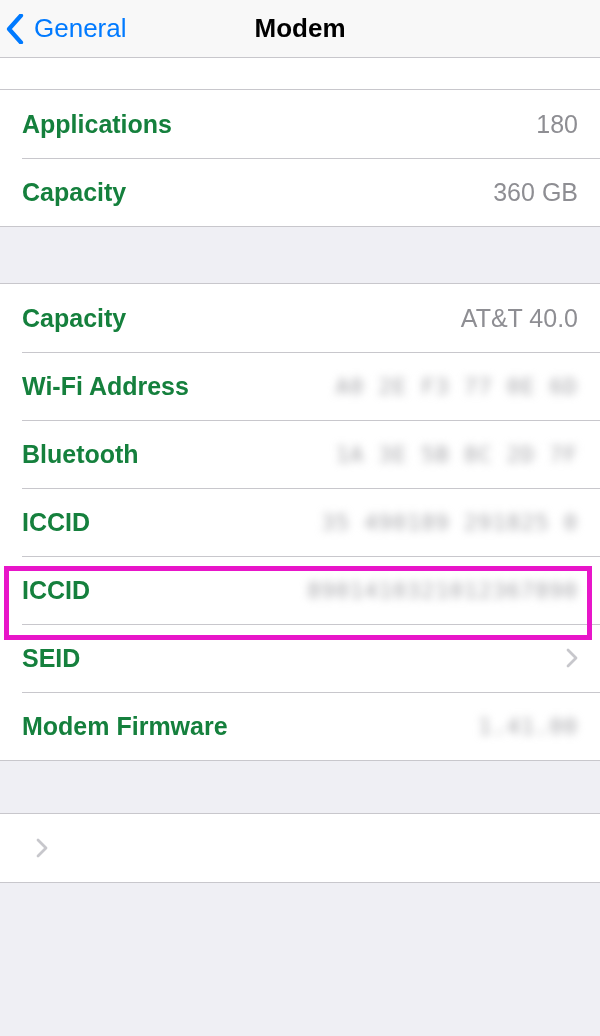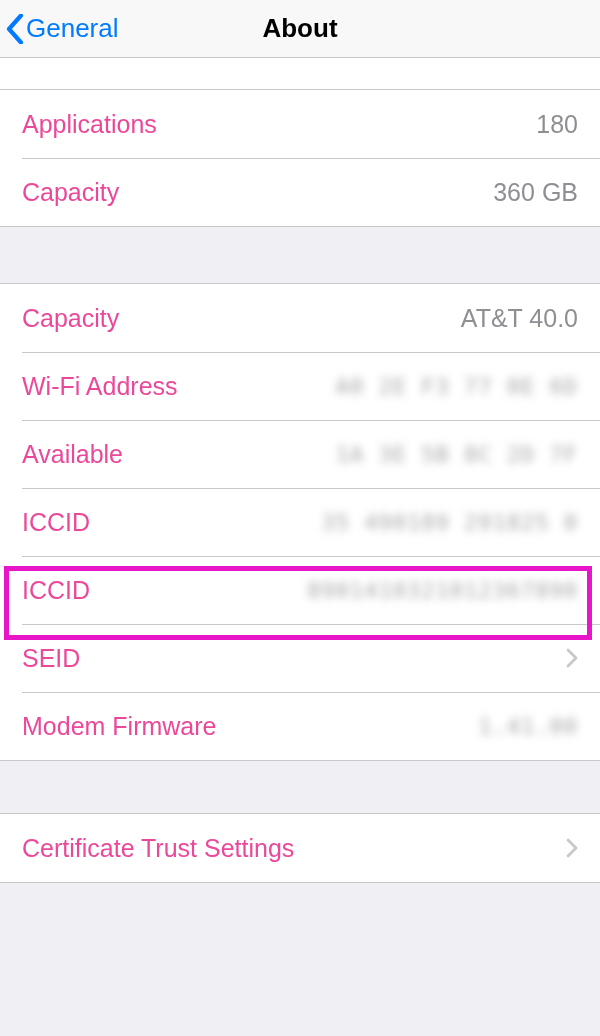--- a/index.html
+++ b/index.html
@@ -20,20 +20,21 @@
       position: relative;
       padding: 0 6px;
     }
     .back-btn {
       display: flex;
       align-items: center;
       color: #007aff;
       font-size: 26px;
       font-weight: 400;
       cursor: pointer;
+      gap: 8px;
     }
     .back-chevron {
       width: 18px;
       height: 30px;
       margin-right: 2px;
       display: inline-block;
     }
     .navbar-title {
       position: absolute;
       left: 0; right: 0;
@@ -64,22 +65,22 @@
       background: #fff;
     }
     .cell + .cell::before {
       content: "";
       position: absolute;
       left: 22px; right: 0; top: 0;
       height: 1px;
       background: #c8c7cc;
     }
     .cell-label {
-      color: #ec4899;
-      font-weight: 400;
+      color: #15803d;
+      font-weight: 700;
     }
     .cell-value {
       color: #8e8e93;
       font-weight: 400;
       text-align: left;
     }
     .blurred {
       color: #a5a5a9;
       filter: blur(4px);
       letter-spacing: 1px;
@@ -112,21 +113,21 @@
 </head>
 <body>
 
 <div class="navbar">
   <div class="back-btn">
     <svg class="back-chevron" viewBox="0 0 12 20">
       <polyline points="10,1 2,10 10,19" fill="none" stroke="#007aff" stroke-width="2.8" stroke-linecap="round" stroke-linejoin="round"></polyline>
     </svg>
     <span>General</span>
   </div>
-  <div class="navbar-title">About</div>
+  <div class="navbar-title">Modem</div>
 </div>
 
 <div class="partial-top"></div>
 
 <div class="cell-group" style="border-top:none;">
   <div class="cell">
     <span class="cell-label">Applications</span>
     <span class="cell-value">180</span>
   </div>
   <div class="cell">
@@ -140,21 +141,21 @@
 <div class="cell-group">
   <div class="cell">
     <span class="cell-label">Capacity</span>
     <span class="cell-value">AT&amp;T 40.0</span>
   </div>
   <div class="cell">
     <span class="cell-label">Wi-Fi Address</span>
     <span class="cell-value blurred">A0 2E F3 77 0E 6D</span>
   </div>
   <div class="cell">
-    <span class="cell-label">Available</span>
+    <span class="cell-label">Bluetooth</span>
     <span class="cell-value blurred">1A 3E 5B 8C 2D 7F</span>
   </div>
   <div class="cell">
     <span class="cell-label">ICCID</span>
     <span class="cell-value blurred">35 490189 291825 0</span>
   </div>
   <div class="cell">
     <span class="cell-label">ICCID</span>
     <span class="cell-value blurred">8901410321012367890</span>
   </div>
@@ -169,21 +170,20 @@
   <div class="cell">
     <span class="cell-label">Modem Firmware</span>
     <span class="cell-value blurred">1.41.00</span>
   </div>
 </div>
 
 <div class="spacer-sm"></div>
 
 <div class="cell-group">
   <div class="cell">
-    <span class="cell-label">Certificate Trust Settings</span>
     <span class="row-right">
       <svg class="chevron-right" viewBox="0 0 12 20">
         <polyline points="2,2 10,10 2,18" fill="none" stroke="#c7c7cc" stroke-width="2.8" stroke-linecap="round" stroke-linejoin="round"></polyline>
       </svg>
     </span>
   </div>
 </div>
 
 <div class="highlight" style="left:4px; top:566px; width:588px; height:74px;"></div>
 

